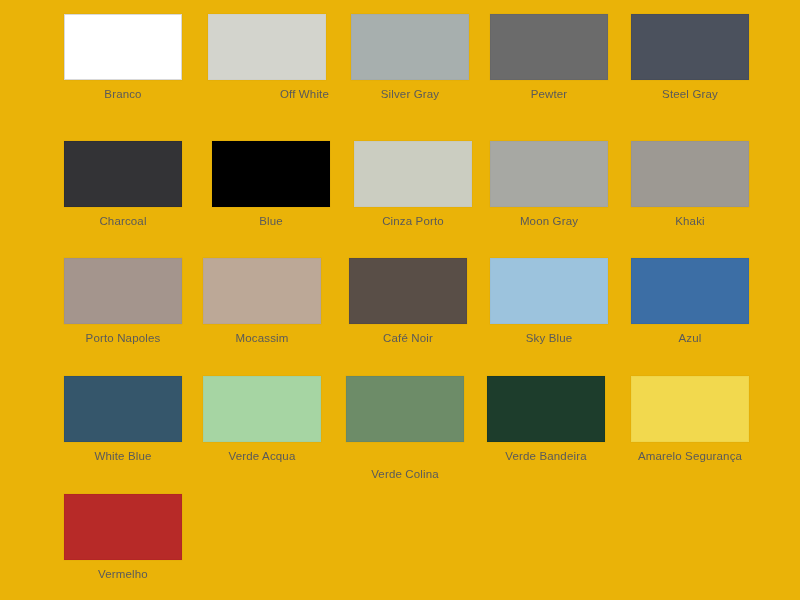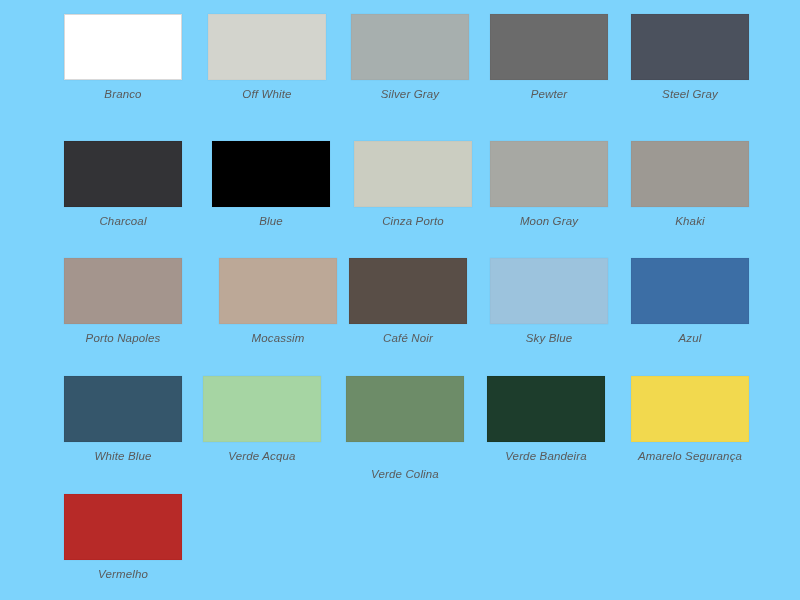--- a/index.html
+++ b/index.html
@@ -46,29 +46,29 @@
     font-size: 11.5px;
     line-height: 15px;
     color: #5a5a5a;
     letter-spacing: 0.15px;
     word-wrap: break-word;
   }
 </style>
 </head>
 <body>
 
-<div id="palette-sheet" style="background: #7dd3fc; font-style: italic;">
+<div id="palette-sheet" style="background: #eab308;">
     <div class="swatch-row" style="top: 14px;">
       <div class="swatch-cell" style="left: 61px;">
         <div class="swatch-chip" title="Branco" style="background: rgb(255, 255, 255); border-color: rgb(217, 217, 217);"></div>
         <div class="swatch-label" style="color: rgb(90, 90, 90);">Branco</div>
       </div>
       <div class="swatch-cell" style="left: 205px;">
         <div class="swatch-chip" title="Off White" style="background: rgb(211, 212, 205); border-color: rgb(207, 208, 201);"></div>
-        <div class="swatch-label" style="color: rgb(90, 90, 90);">Off White</div>
+        <div class="swatch-label" style="color: rgb(90, 90, 90); text-align: right;">Off White</div>
       </div>
       <div class="swatch-cell" style="left: 348px;">
         <div class="swatch-chip" title="Silver Gray" style="background: rgb(167, 175, 174); border-color: rgb(163, 171, 170);"></div>
         <div class="swatch-label" style="color: rgb(90, 90, 90);">Silver Gray</div>
       </div>
       <div class="swatch-cell" style="left: 487px;">
         <div class="swatch-chip" title="Pewter" style="background: rgb(107, 107, 107); border-color: rgb(103, 103, 103);"></div>
         <div class="swatch-label" style="color: rgb(90, 90, 90);">Pewter</div>
       </div>
       <div class="swatch-cell" style="left: 628px;">
@@ -96,21 +96,21 @@
       <div class="swatch-cell" style="left: 628px;">
         <div class="swatch-chip" title="Khaki" style="background: rgb(157, 153, 147); border-color: rgb(153, 149, 143);"></div>
         <div class="swatch-label" style="color: rgb(90, 90, 90);">Khaki</div>
       </div>
     </div>
     <div class="swatch-row" style="top: 258px;">
       <div class="swatch-cell" style="left: 61px;">
         <div class="swatch-chip" title="Bege Napoles" style="background: rgb(164, 149, 141); border-color: rgb(160, 145, 137);"></div>
         <div class="swatch-label" style="color: rgb(90, 90, 90);">Porto Napoles</div>
       </div>
-      <div class="swatch-cell" style="left: 216px;">
+      <div class="swatch-cell" style="left: 200px;">
         <div class="swatch-chip" title="Mocassim" style="background: rgb(188, 168, 151); border-color: rgb(184, 164, 147);"></div>
         <div class="swatch-label" style="color: rgb(90, 90, 90);">Mocassim</div>
       </div>
       <div class="swatch-cell" style="left: 346px;">
         <div class="swatch-chip" title="Café Noir" style="background: rgb(89, 78, 71); border-color: rgb(85, 74, 67);"></div>
         <div class="swatch-label" style="color: rgb(90, 90, 90);">Café Noir</div>
       </div>
       <div class="swatch-cell" style="left: 487px;">
         <div class="swatch-chip" title="Sky Blue" style="background: rgb(156, 195, 221); border-color: rgb(152, 191, 217);"></div>
         <div class="swatch-label" style="color: rgb(90, 90, 90);">Sky Blue</div>

